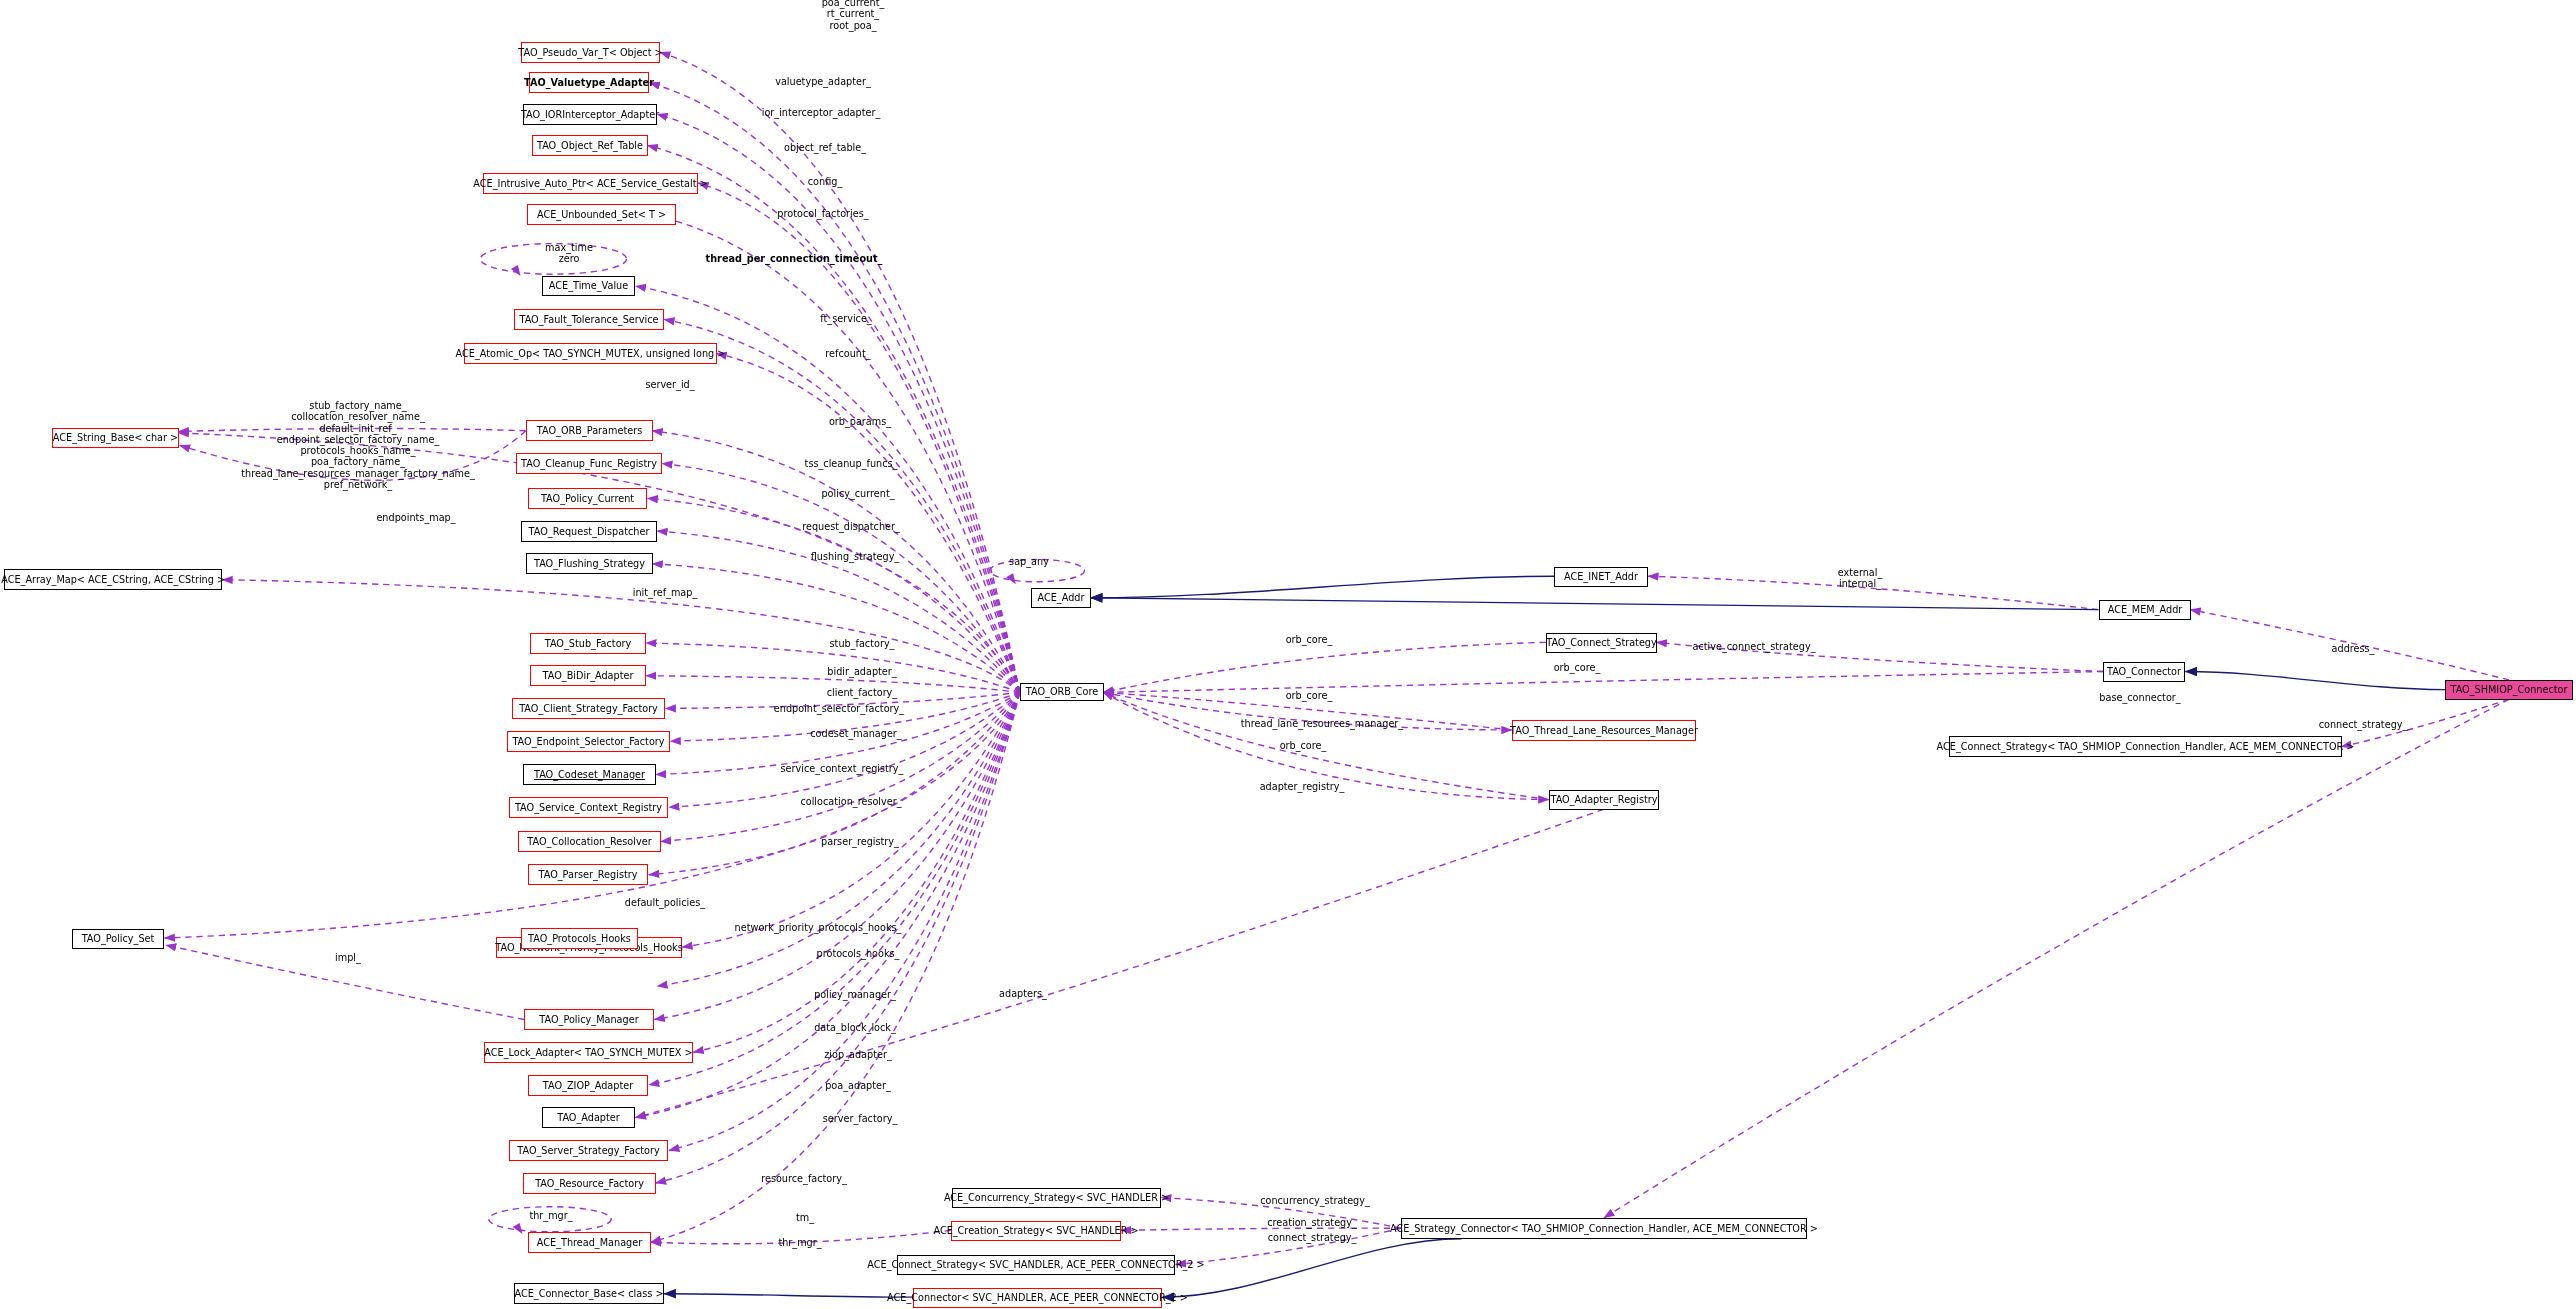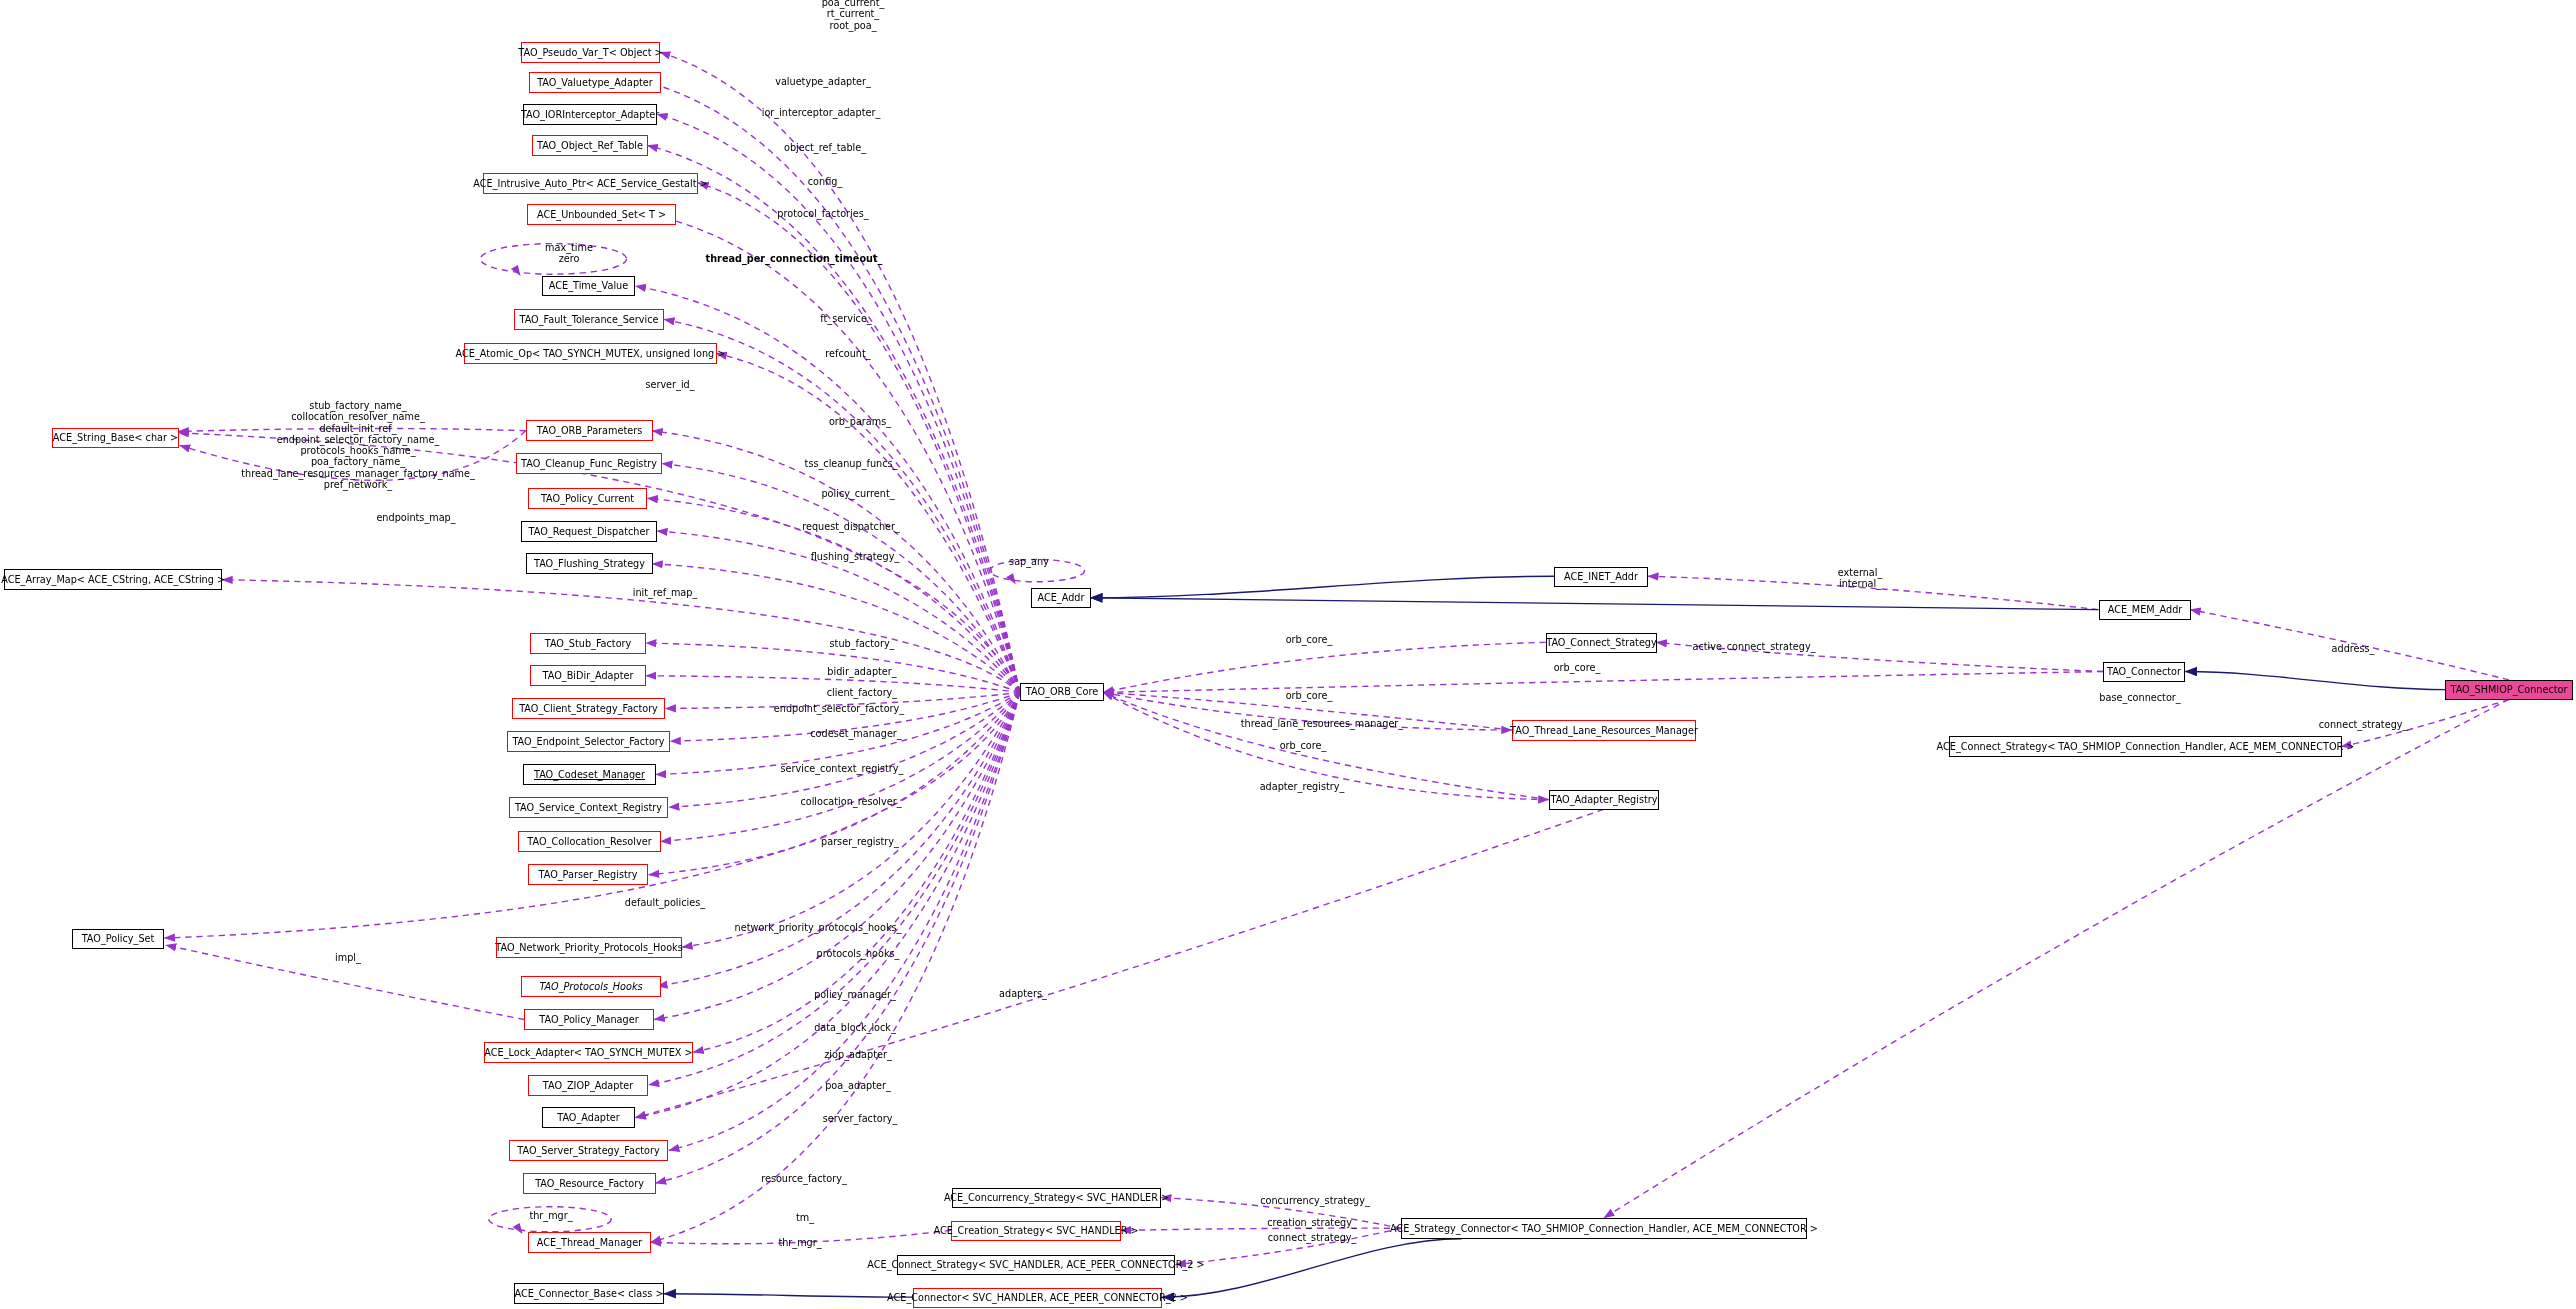--- a/index.html
+++ b/index.html
@@ -116,21 +116,21 @@
         <ellipse cx="795" cy="372" rx="105" ry="22" class="assoc"></ellipse>
         <path d="M733.75,386.7 L747.75,396.7 L743.75,380.7 Z" fill="#9a32cd"></path>
         <ellipse cx="1490" cy="820" rx="68" ry="16" class="assoc"></ellipse>
         <path d="M1445.4,829.6 L1459.4,839.6 L1455.4,823.6 Z" fill="#9a32cd"></path>
         <ellipse cx="790" cy="1752" rx="88" ry="18" class="assoc"></ellipse>
         <path d="M736.4,1763.3 L750.4,1773.3 L746.4,1757.3 Z" fill="#9a32cd"></path>
       </g>
   </svg>
   <div id="node-layer">
       <div class="node red" style="left: 521px; top: 42px; width: 139px; height: 21px;">TAO_Pseudo_Var_T&lt; Object &gt;</div>
-      <div class="node red" style="left: 529px; top: 72px; width: 132px; height: 21px;">TAO_Valuetype_Adapter</div>
+      <div class="node red" style="left: 529px; top: 72px; width: 120px; height: 21px; font-weight: bold;">TAO_Valuetype_Adapter</div>
       <div class="node " style="left: 523px; top: 104px; width: 134px; height: 21px;">TAO_IORInterceptor_Adapter</div>
       <div class="node red" style="left: 532px; top: 135px; width: 116px; height: 21px;">TAO_Object_Ref_Table</div>
       <div class="node red" style="left: 483px; top: 173px; width: 215px; height: 21px;">ACE_Intrusive_Auto_Ptr&lt; ACE_Service_Gestalt &gt;</div>
       <div class="node red" style="left: 527px; top: 204px; width: 149px; height: 21px;">ACE_Unbounded_Set&lt; T &gt;</div>
       <div class="node " style="left: 542px; top: 276px; width: 93px; height: 19.5px;">ACE_Time_Value</div>
       <div class="node red" style="left: 514px; top: 309px; width: 150px; height: 21px;">TAO_Fault_Tolerance_Service</div>
       <div class="node red" style="left: 464px; top: 343px; width: 253px; height: 21px;">ACE_Atomic_Op&lt; TAO_SYNCH_MUTEX, unsigned long &gt;</div>
       <div class="node red" style="left: 526px; top: 420px; width: 127px; height: 21px;">TAO_ORB_Parameters</div>
       <div class="node red" style="left: 516px; top: 453px; width: 146px; height: 21px;">TAO_Cleanup_Func_Registry</div>
       <div class="node red" style="left: 528px; top: 488px; width: 119px; height: 21px;">TAO_Policy_Current</div>
@@ -138,21 +138,21 @@
       <div class="node " style="left: 526px; top: 553px; width: 127px; height: 21px;">TAO_Flushing_Strategy</div>
       <div class="node red" style="left: 530px; top: 633px; width: 116px; height: 21px;">TAO_Stub_Factory</div>
       <div class="node red" style="left: 530px; top: 665px; width: 116px; height: 21px;">TAO_BiDir_Adapter</div>
       <div class="node red" style="left: 512px; top: 698px; width: 153px; height: 21px;">TAO_Client_Strategy_Factory</div>
       <div class="node red" style="left: 507px; top: 731px; width: 163px; height: 21px;">TAO_Endpoint_Selector_Factory</div>
       <div class="node " style="left: 523px; top: 764px; width: 133px; height: 21px; text-decoration: underline;">TAO_Codeset_Manager</div>
       <div class="node red" style="left: 509px; top: 797px; width: 159px; height: 21px;">TAO_Service_Context_Registry</div>
       <div class="node red" style="left: 518px; top: 831px; width: 143px; height: 21px;">TAO_Collocation_Resolver</div>
       <div class="node red" style="left: 528px; top: 864px; width: 120px; height: 21px; text-align: center;">TAO_Parser_Registry</div>
       <div class="node red" style="left: 496px; top: 937px; width: 186px; height: 21px;">TAO_Network_Priority_Protocols_Hooks</div>
-      <div class="node red" style="left: 521px; top: 976px; width: 140px; height: 21px; font-style: italic;">TAO_Protocols_Hooks</div>
+      <div class="node red" style="left: 521px; top: 928px; width: 117px; height: 21px;">TAO_Protocols_Hooks</div>
       <div class="node red" style="left: 524px; top: 1009px; width: 130px; height: 21px;">TAO_Policy_Manager</div>
       <div class="node red" style="left: 484px; top: 1042px; width: 209px; height: 21px;">ACE_Lock_Adapter&lt; TAO_SYNCH_MUTEX &gt;</div>
       <div class="node red" style="left: 528px; top: 1075px; width: 120px; height: 21px;">TAO_ZIOP_Adapter</div>
       <div class="node " style="left: 542px; top: 1107px; width: 93px; height: 21px;">TAO_Adapter</div>
       <div class="node red" style="left: 509px; top: 1140px; width: 159px; height: 21px;">TAO_Server_Strategy_Factory</div>
       <div class="node red" style="left: 523px; top: 1173px; width: 133px; height: 21px;">TAO_Resource_Factory</div>
       <div class="node red" style="left: 528px; top: 1232px; width: 123px; height: 21px;">ACE_Thread_Manager</div>
       <div class="node " style="left: 514px; top: 1283px; width: 150px; height: 21px;">ACE_Connector_Base&lt; class &gt;</div>
       <div class="node red" style="left: 52px; top: 428px; width: 127px; height: 19.5px;">ACE_String_Base&lt; char &gt;</div>
       <div class="node " style="left: 4.2px; top: 569px; width: 218px; height: 21px;">ACE_Array_Map&lt; ACE_CString, ACE_CString &gt;</div>

